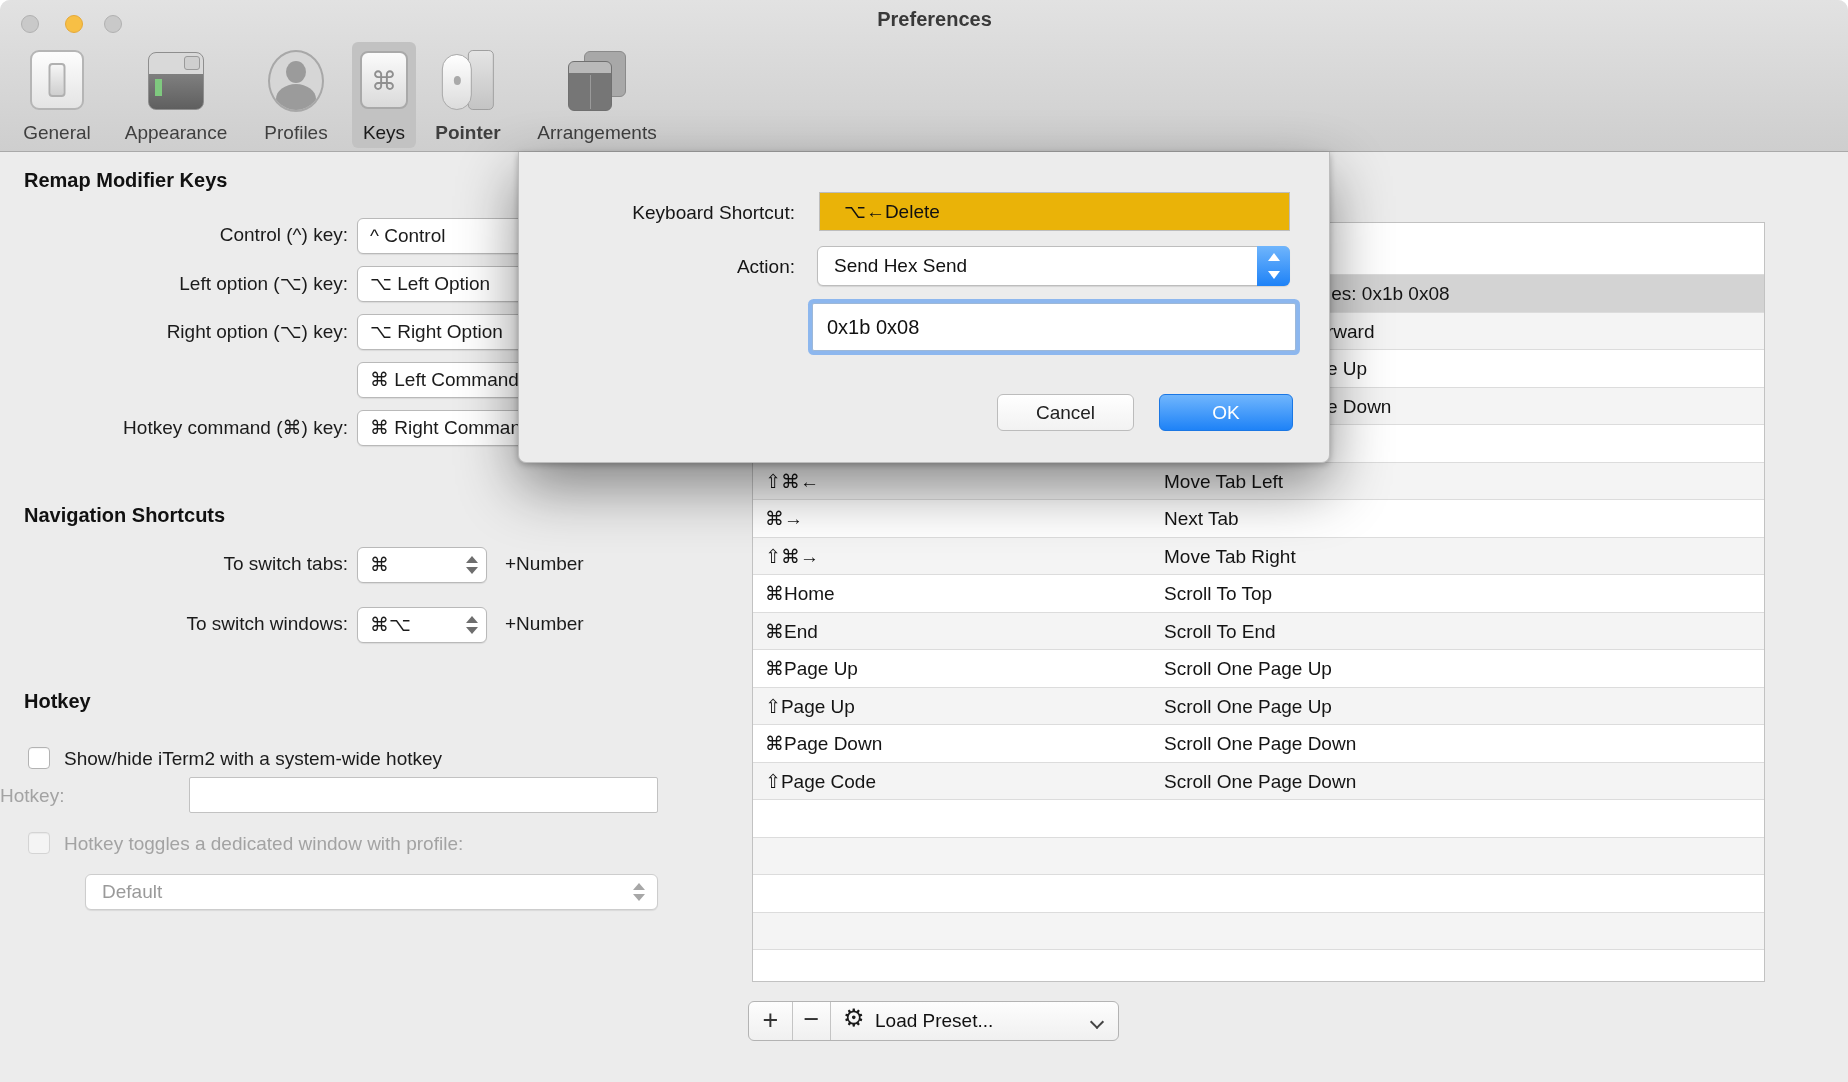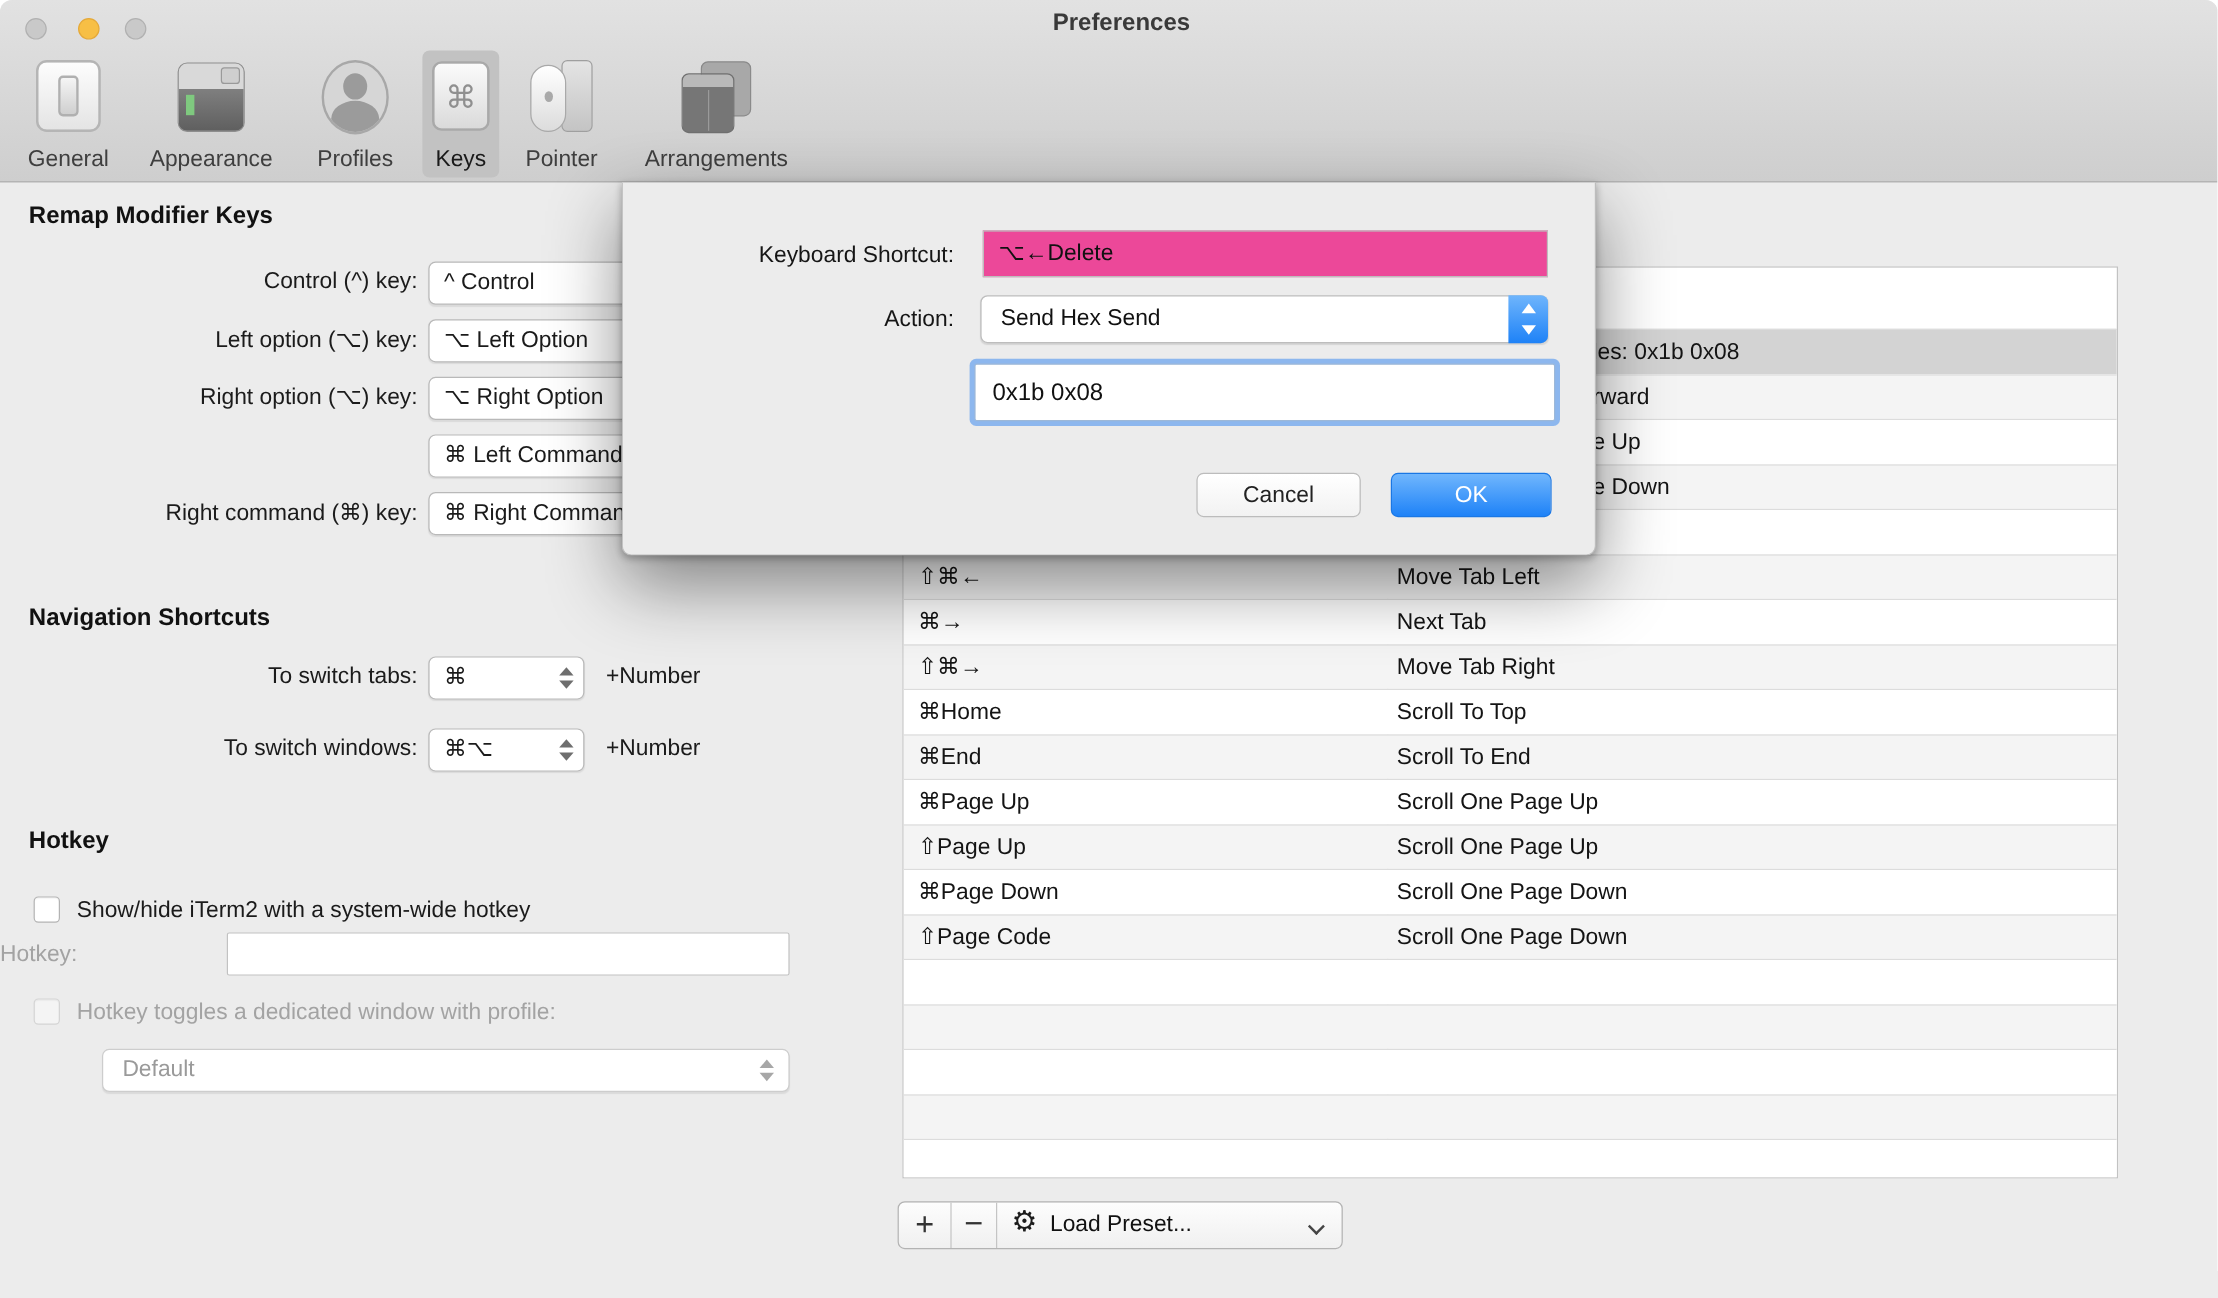--- a/index.html
+++ b/index.html
@@ -82,22 +82,22 @@
   .trow.selrow{background:#d3d3d3;}
   .trow .kcell{position:absolute;left:12px;top:0;line-height:37px;white-space:nowrap;}
   .trow .acell{position:absolute;left:411px;top:0;line-height:37px;white-space:nowrap;}
   .trow .frag{position:absolute;left:574px;top:0;line-height:37px;white-space:nowrap;}
 
   
   #sheet{position:absolute;left:518px;top:152px;width:812px;height:311px;background:#ececec;
       border:1px solid #bdbdbd;border-top:none;border-radius:0 0 8px 8px;z-index:10;
       box-shadow:0 24px 60px rgba(0,0,0,.45),0 2px 6px rgba(0,0,0,.25);}
   .slabel{position:absolute;width:276px;text-align:right;font-size:19px;color:#161616;}
-  #kbd-field{position:absolute;left:300px;top:40px;width:471px;height:39px;background:#ec4899;
-      border:1px solid #bdbdbd;font-size:19px;line-height:37px;padding-left:12px;color:#111;}
+  #kbd-field{position:absolute;left:300px;top:40px;width:471px;height:39px;background:#eab308;
+      border:1px solid #bdbdbd;font-size:19px;line-height:37px;padding-left:24px;color:#111;}
   #action-popup{position:absolute;left:298px;top:94px;width:473px;height:40px;background:#fff;
       border:1px solid #bdbdbd;border-radius:6px;box-shadow:0 1px 1px rgba(0,0,0,.1);
       font-size:19px;line-height:38px;padding-left:16px;color:#111;}
   #action-cap{position:absolute;right:-1px;top:-1px;width:33px;height:40px;border-radius:0 6px 6px 0;
       background:linear-gradient(#6fb5fc,#1e82f7);}
   #action-cap .up,#action-cap .dn{position:absolute;left:50%;transform:translateX(-50%);width:0;height:0;
       border-left:6px solid transparent;border-right:6px solid transparent;}
   #action-cap .up{top:7px;border-bottom:8px solid #fff;}
   #action-cap .dn{bottom:7px;border-top:8px solid #fff;}
   #hex-field{position:absolute;left:293px;top:151px;width:484px;height:48px;background:#fff;
@@ -157,21 +157,21 @@
           </div>
         </div>
       <div class="lab">Profiles</div>
     </div>
     <div class="titem sel" style="left:352px;width:64px;">
       <div class="icwrap">
           <div class="ic-keys">⌘</div>
         </div>
       <div class="lab">Keys</div>
     </div>
-    <div class="titem" style="left:428px;width:80px;">
+    <div class="titem" style="left:428px;width:80px;font-weight:bold;">
       <div class="icwrap">
           <div class="ic-pointer">
             <span class="box"></span>
             <span class="mouse"></span>
             <span class="dot"></span>
           </div>
         </div>
       <div class="lab">Pointer</div>
     </div>
     <div class="titem" style="left:523px;width:148px;">
@@ -192,21 +192,21 @@
   <div class="dropdown" style="left:357px;top:218px;width:240px;">^ Control</div>
 
   <div class="rlabel" style="left:0;top:272px;">Left option (⌥) key:</div>
   <div class="dropdown" style="left:357px;top:266px;width:240px;">⌥ Left Option</div>
 
   <div class="rlabel" style="left:0;top:320px;">Right option (⌥) key:</div>
   <div class="dropdown" style="left:357px;top:314px;width:240px;">⌥ Right Option</div>
 
   <div class="dropdown" style="left:357px;top:362px;width:240px;">⌘ Left Command</div>
 
-  <div class="rlabel" style="left:0;top:416px;">Right command (⌘) key:</div>
+  <div class="rlabel" style="left:0;top:416px;">Hotkey command (⌘) key:</div>
   <div class="dropdown" style="left:357px;top:410px;width:240px;">⌘ Right Command</div>
 
   <div class="h1" style="left:24px;top:504px;">Navigation Shortcuts</div>
 
   <div class="rlabel" style="left:0;top:553px;">To switch tabs:</div>
   <div class="dropdown" style="left:357px;top:547px;width:130px;">
     <span>⌘</span>
     <span class="stepper">
         <span class="up"></span>
         <span class="dn"></span>

